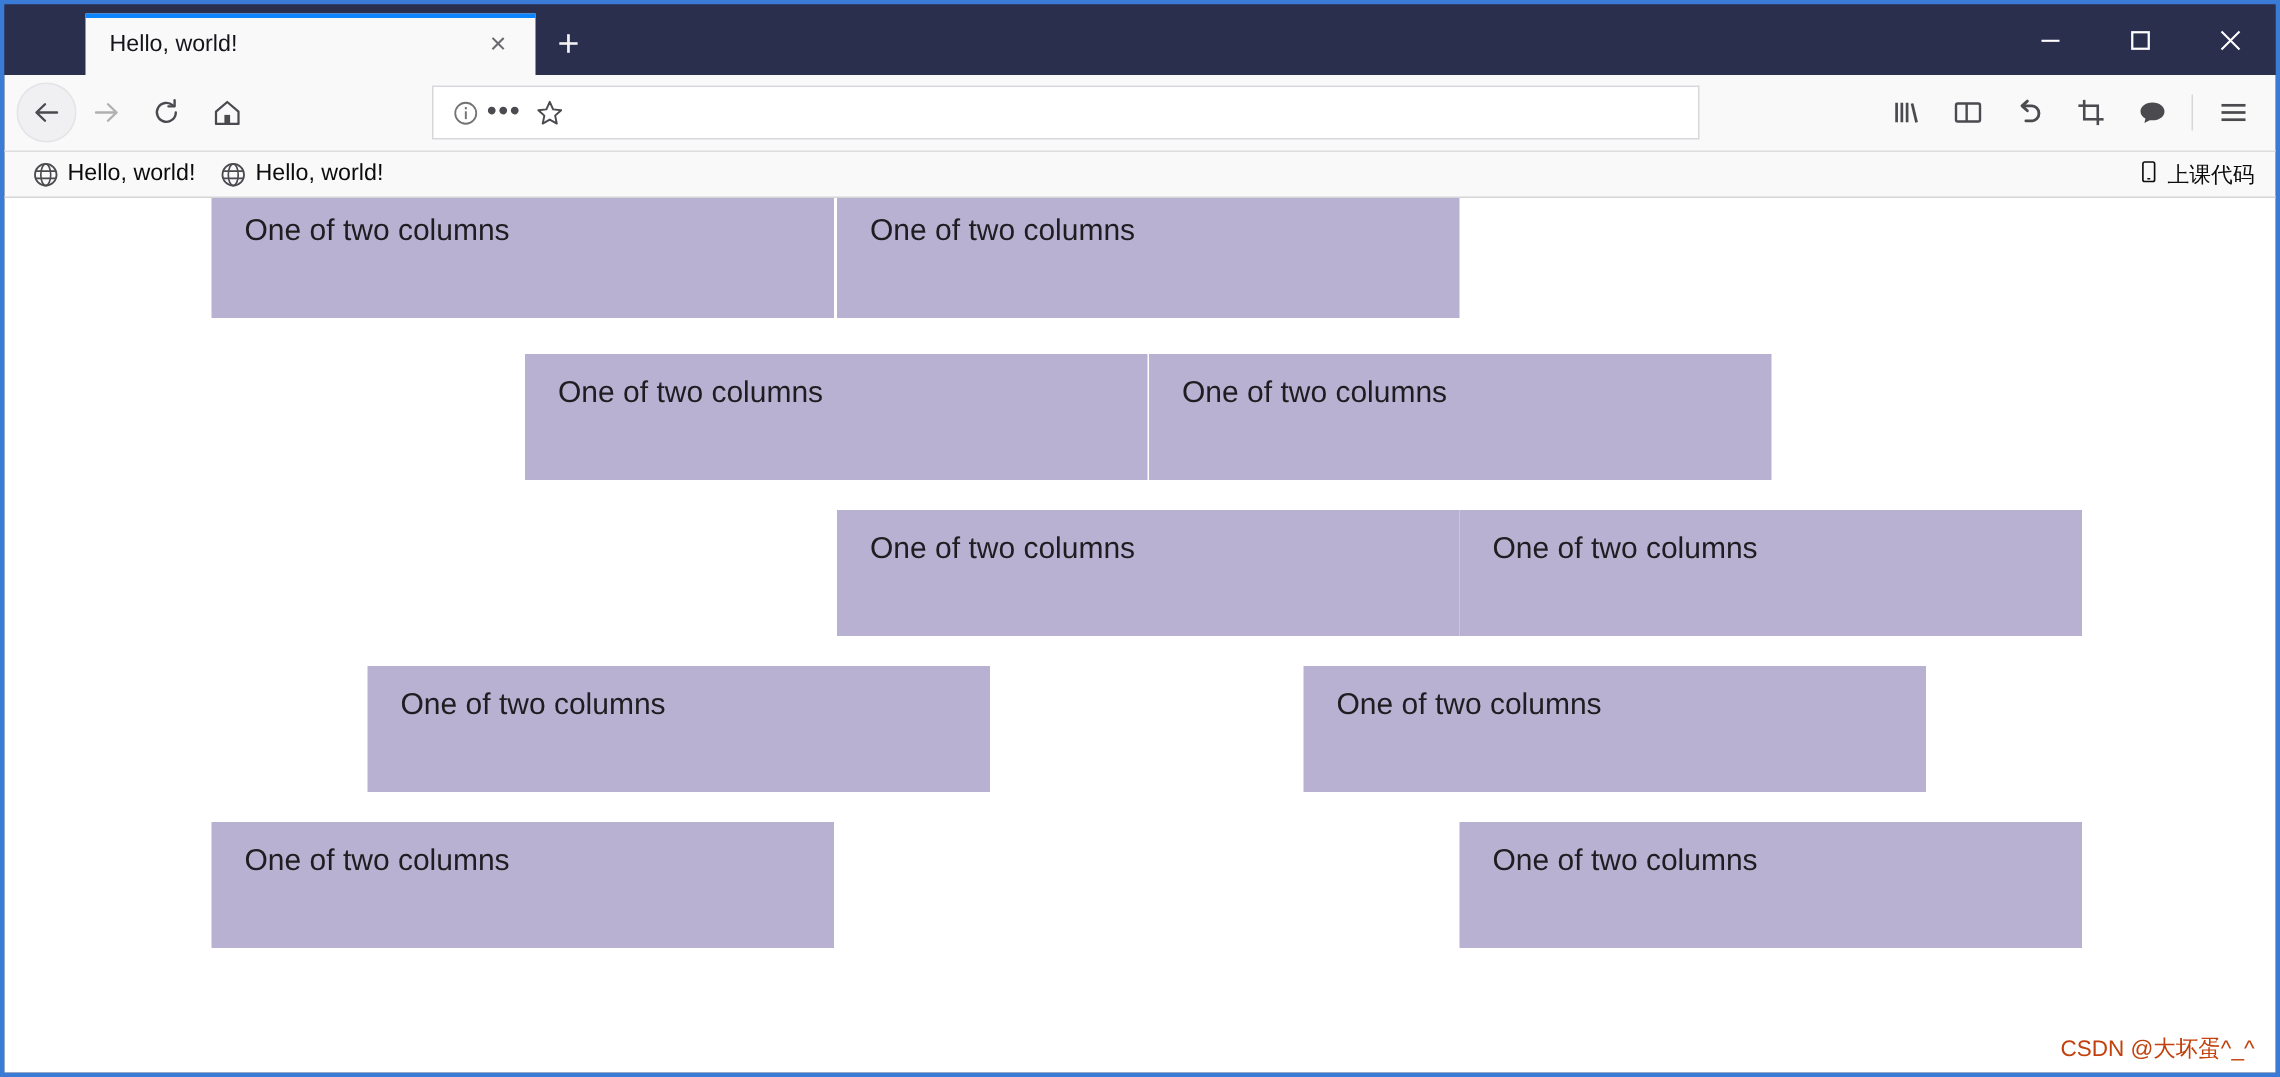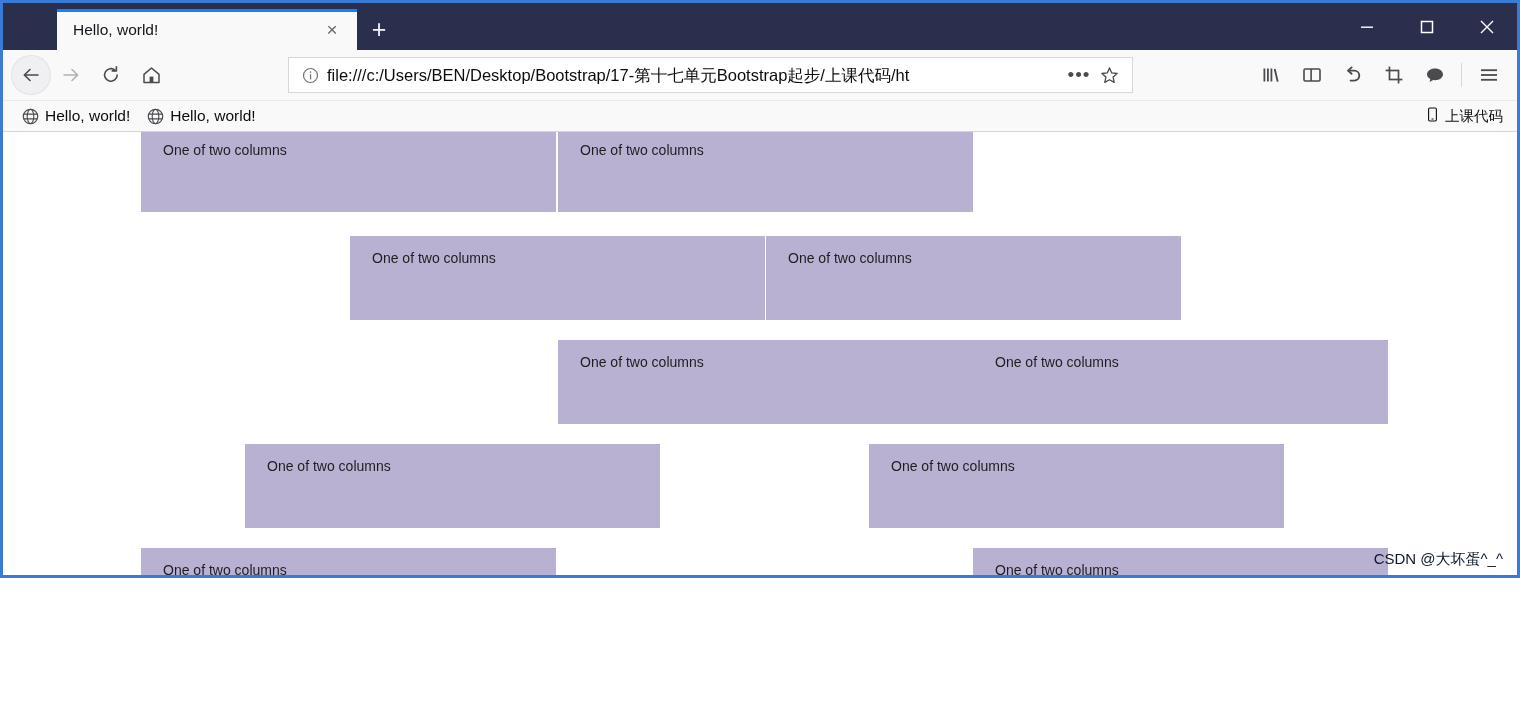--- a/index.html
+++ b/index.html
@@ -8,21 +8,21 @@
     width: 1520px;
     height: 718px;
     overflow: hidden;
     font-family: "Liberation Sans", sans-serif;
     background: #ffffff;
   }
 
   #window {
     position: relative;
     width: 1520px;
-    height: 578px;
+    height: 718px;
     background: #2b2f4e;
     border: 3px solid #3a7bd5;
     border-top: 3px solid #3a7bd5;
     display: flex;
     flex-direction: column;
   }
 
   
   .tabstrip {
     position: relative;
@@ -210,33 +210,33 @@
   .viewport {
     flex: 1 1 auto;
     background: #ffffff;
     position: relative;
     overflow: hidden;
   }
 
   .col {
     position: absolute;
     background: #b9b1d1;
-    font-size: 14px;
+    font-size: 20px;
     color: #1e1e22;
     padding: 14px 0 0 22px;
     line-height: 1.2;
     white-space: nowrap;
   }
 
   .watermark {
     position: absolute;
     right: 14px;
     bottom: 6px;
     font-size: 15px;
-    color: #0f172a;
+    color: #c2410c;
     white-space: nowrap;
   }
 </style>
 </head>
 <body>
 
 <div id="window">
 
   <div class="tabstrip">
     <div class="tab-leading"></div>
@@ -298,24 +298,20 @@
     </div>
 
     <div class="urlwrap">
       <div class="urlbar">
         <span class="url-info">
           <svg width="17" height="17" viewBox="0 0 17 17" aria-hidden="true">
             <circle cx="8.5" cy="8.5" r="7" fill="none" stroke="currentColor" stroke-width="1.2"></circle>
             <rect x="7.9" y="7.2" width="1.3" height="5.2" fill="currentColor"></rect>
             <rect x="7.9" y="4.3" width="1.3" height="1.6" fill="currentColor"></rect>
           </svg>
-        </span>
-        <span class="url-text-clip">
-          <span class="url-text">file:///c:/Users/BEN/Desktop/Bootstrap/17-第十七单元Bootstrap起步/上课代码/ht</span>
-          <span class="url-fade"></span>
         </span>
         <span class="url-dots">•••</span>
         <span class="url-star">
           <svg width="19" height="19" viewBox="0 0 19 19" aria-hidden="true">
             <path d="M9.5 1.9 L11.75 6.9 L17.1 7.5 L13.1 11.1 L14.2 16.4 L9.5 13.7 L4.8 16.4 L5.9 11.1 L1.9 7.5 L7.25 6.9 Z" fill="none" stroke="currentColor" stroke-width="1.3" stroke-linejoin="round"></path>
           </svg>
         </span>
       </div>
     </div>
 

